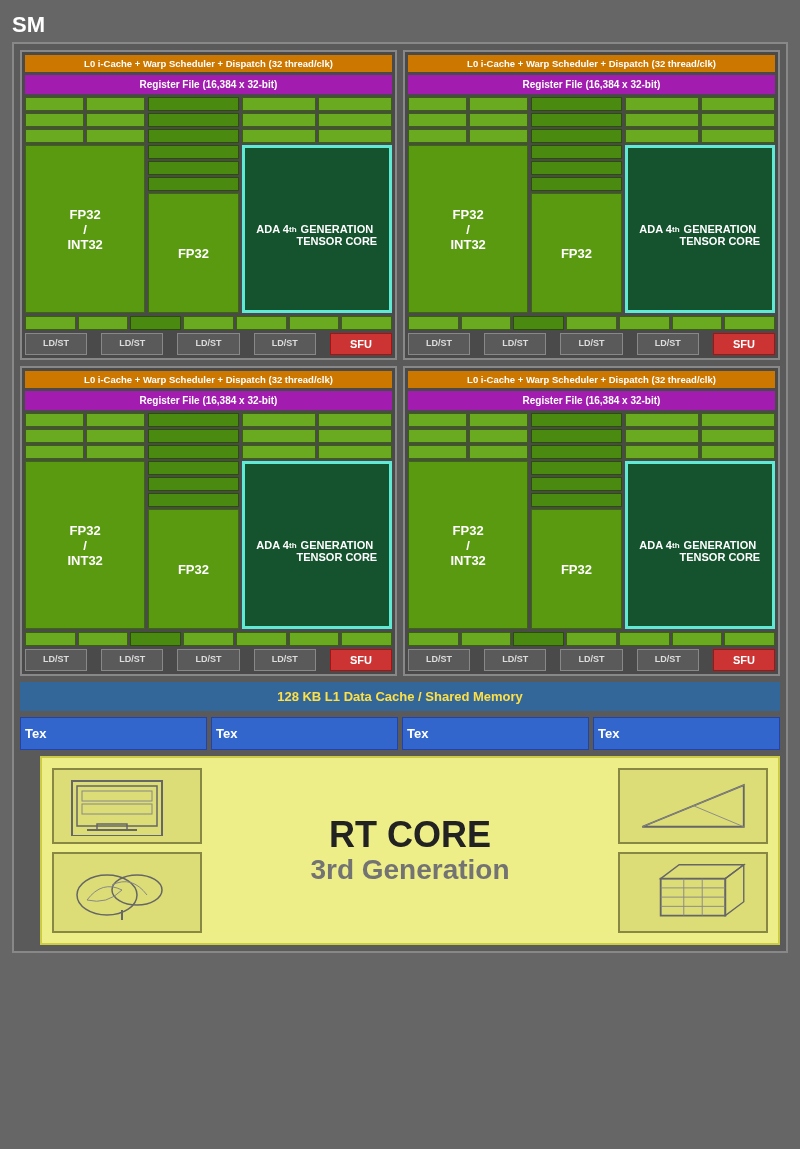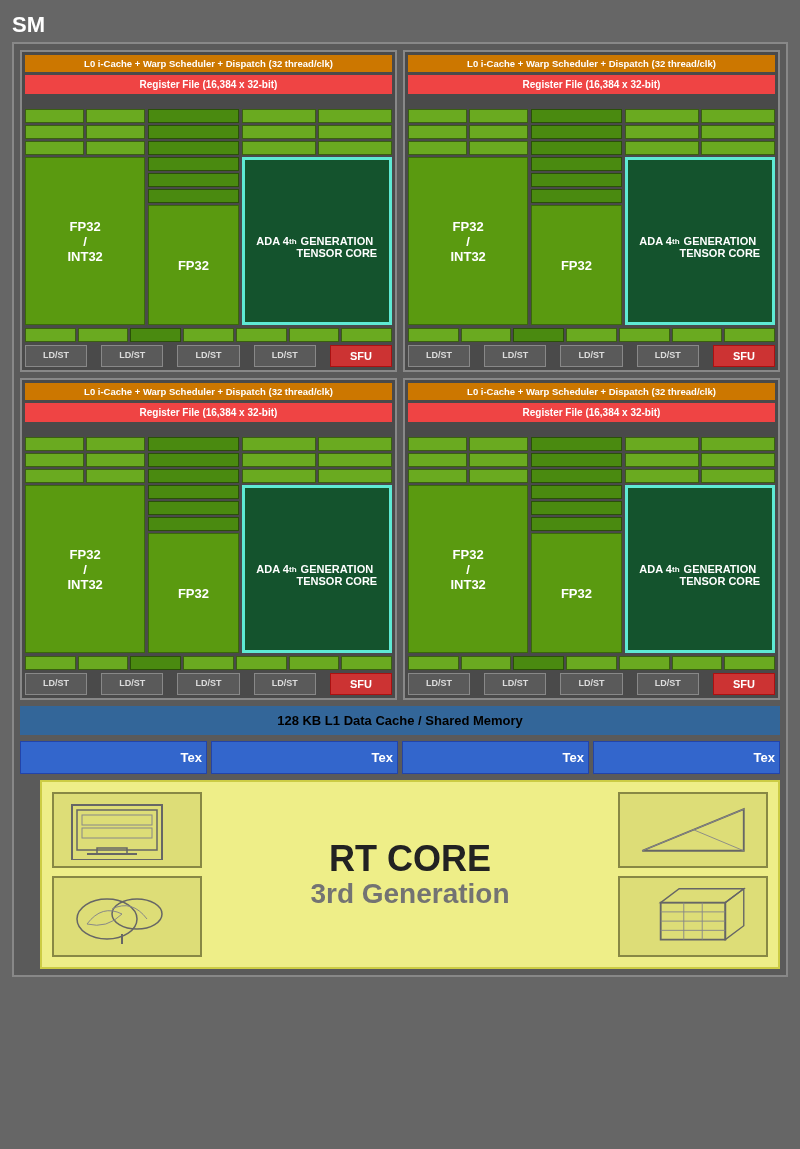--- a/index.html
+++ b/index.html
@@ -43,26 +43,26 @@
     .l0-header {
       background: #cc7700;
       color: white;
       font-size: 9.5px;
       text-align: center;
       padding: 3px 2px;
       margin-bottom: 3px;
       font-weight: bold;
     }
     .register-file {
-      background: #ef4444;
+      background: #a21caf;
       color: white;
       font-size: 10px;
       text-align: center;
       padding: 4px 2px;
-      margin-bottom: 15px;
+      margin-bottom: 3px;
       font-weight: bold;
     }
     
     .block-fp32-int32 {
       background: #5a9a10;
       border: 1px solid #3a6a08;
       color: white;
       font-weight: bold;
       display: flex;
       align-items: center;
@@ -121,38 +121,38 @@
       font-size: 11px;
       text-align: center;
       padding: 4px 2px;
       flex: 1;
       border: 1px solid #aa1111;
       font-weight: bold;
     }
     
     .l1-cache {
       background: #336699;
-      color: #000000;
+      color: #fde047;
       text-align: center;
       padding: 7px 4px;
       font-size: 13px;
       font-weight: bold;
       margin-bottom: 6px;
     }
     
     .tex-row {
       display: grid;
       grid-template-columns: 1fr 1fr 1fr 1fr;
       gap: 4px;
       margin-bottom: 6px;
     }
     .tex-btn {
       background: #3366cc;
       color: white;
-      text-align: right;
+      text-align: left;
       padding: 8px 4px;
       font-size: 13px;
       font-weight: bold;
       border: 1px solid #2244aa;
     }
     
     .rt-core {
       background: #eeee88;
       border: 2px solid #cccc44;
       padding: 10px;

